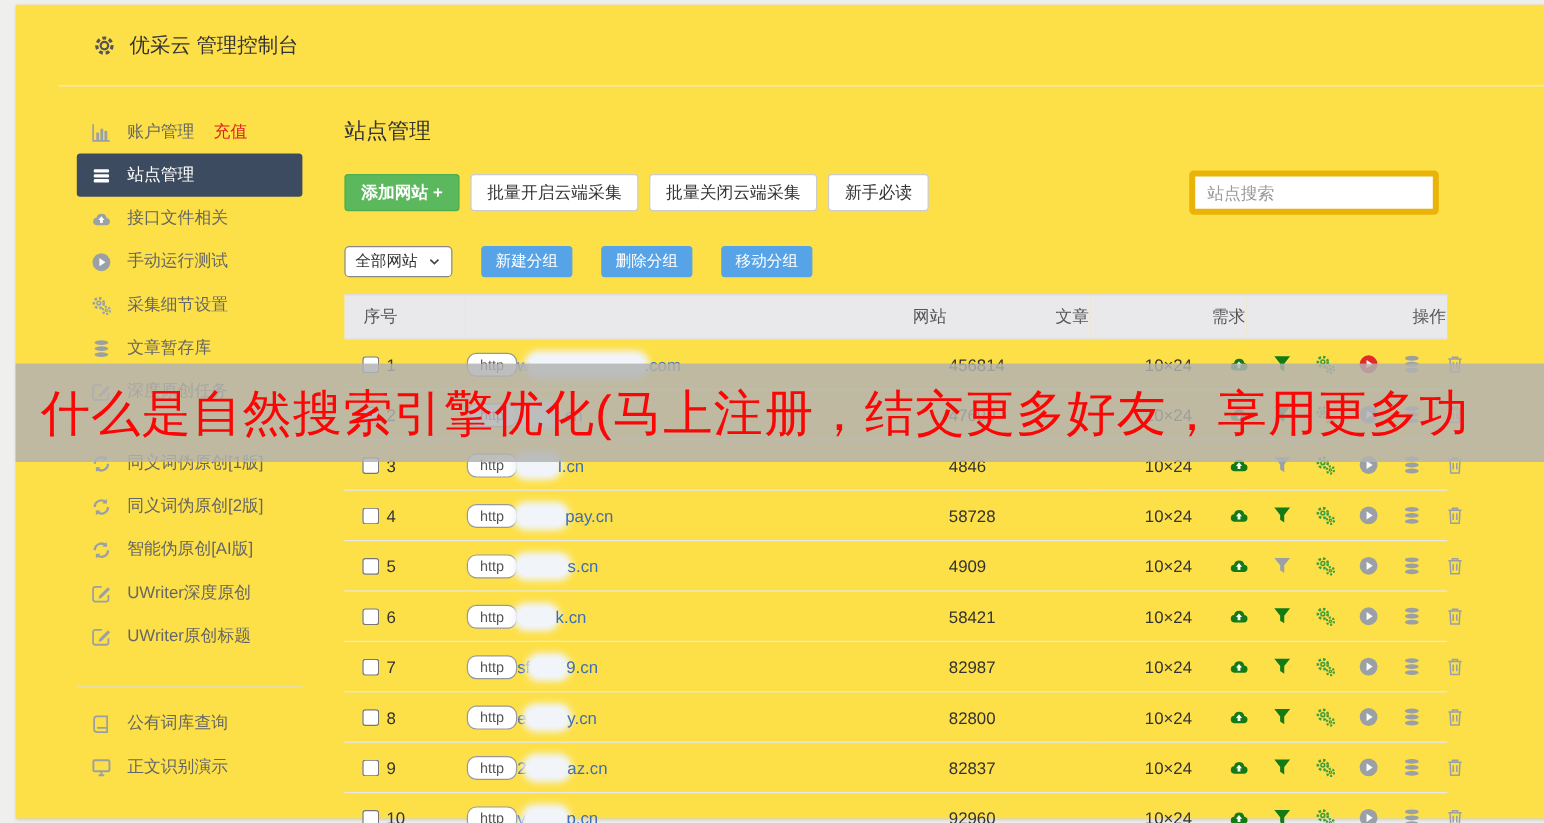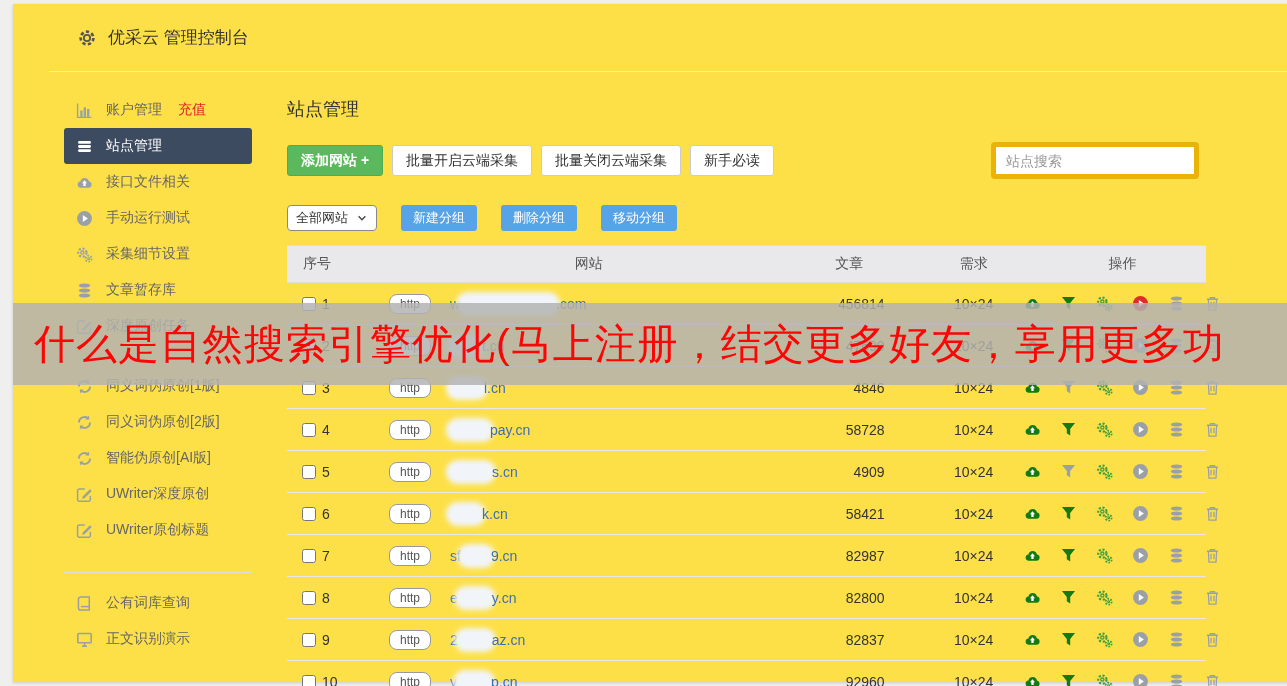--- a/index.html
+++ b/index.html
@@ -36,32 +36,32 @@
     padding:0 10px;font-size:14px;color:#333;font-family:inherit;outline:none;}
   .search-input::placeholder{color:#999;}
   .groupbar{margin-top:26px;display:flex;align-items:center;gap:24px;}
   .select{width:72px;height:24px;border:1px solid #888;border-radius:4px;display:flex;align-items:center;
     justify-content:space-between;padding:0 8px;font-size:13px;color:#333;cursor:pointer;background:#fff;}
   .btn-blue{height:26px;padding:0 12px;background:#57a3e8;border:none;border-radius:3px;
     font-size:13px;color:#fff;cursor:pointer;font-family:inherit;}
   
   .sites-table{margin-top:14px;width:919px;border-collapse:collapse;font-size:14px;table-layout:fixed;}
   .sites-table thead th{background:#e9e9eb;height:34px;font-weight:normal;color:#555;
-    border-top:1px solid #ddd;border-bottom:1px solid #ddd;}
+    border-top:1px solid #ddd;border-bottom:1px solid #ddd;text-align:right;}
   .sites-table th.left{text-align:left;padding-left:16px;}
   .sites-table tbody td{height:39px;border-bottom:1px solid #e8e8e8;color:#333;vertical-align:middle;}
   .cell-no{display:flex;align-items:center;gap:6px;padding-left:14px;}
   .cell-no input{width:14px;height:14px;margin:0;}
   .cell-site{display:flex;align-items:center;}
   .http-badge{border:1px solid #999;border-radius:8px;padding:3px 10px;font-size:12px;color:#555;
-    margin-right:19px;background:#fff;line-height:1;}
+    margin-right:0;background:#fff;line-height:1;}
   .domain{color:#3d6eb5;display:inline-flex;align-items:center;}
   .blur-blob{display:inline-block;height:16px;border-radius:9px;background:#f1f4f8;
     box-shadow:0 0 5px 4px #f1f4f8;vertical-align:middle;}
-  .td-articles{text-align:right;padding-right:24px;color:#3d6eb5;}
+  .td-articles{text-align:left;padding-right:24px;color:#3d6eb5;}
   .td-demand{text-align:center;color:#3d6eb5;}
   .cell-actions{display:flex;align-items:center;justify-content:center;gap:19px;}
   .action-icon{width:17px;height:17px;display:inline-flex;cursor:pointer;}
   
   .overlay-band{position:absolute;left:0;right:0;top:299px;height:82px;background:rgba(177,177,177,.84);
     display:flex;align-items:center;overflow:hidden;z-index:5;}
   .overlay-text{font-size:41px;color:#fb0505;white-space:nowrap;padding-left:21px;letter-spacing:1px;}
   svg{display:block;}
 </style>
 </head>

